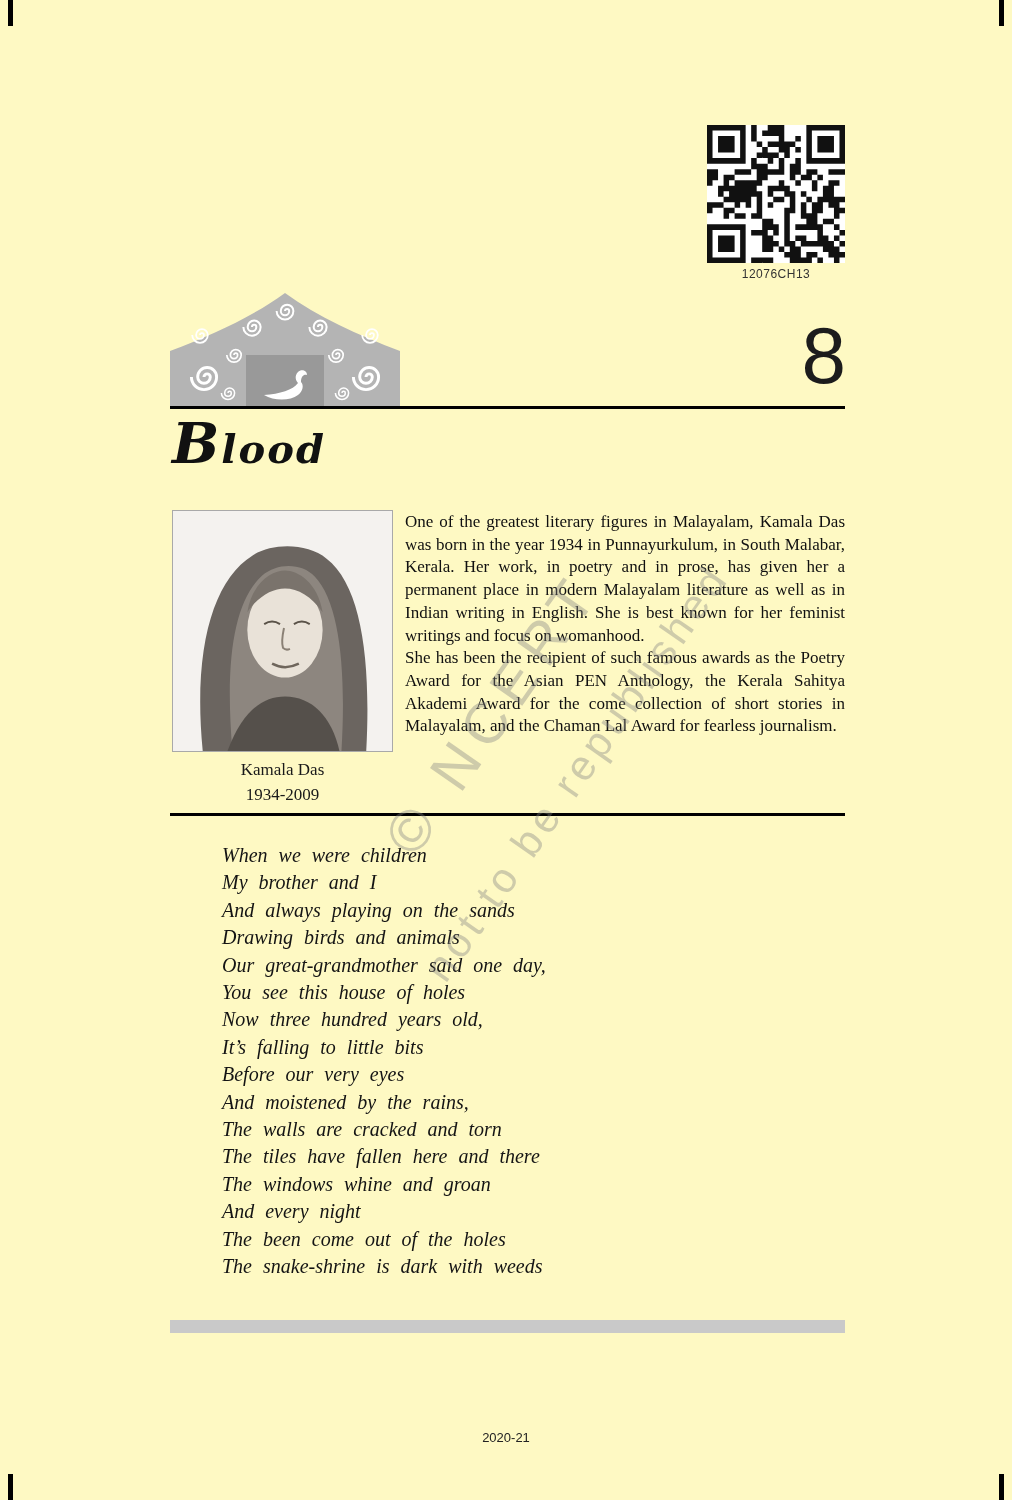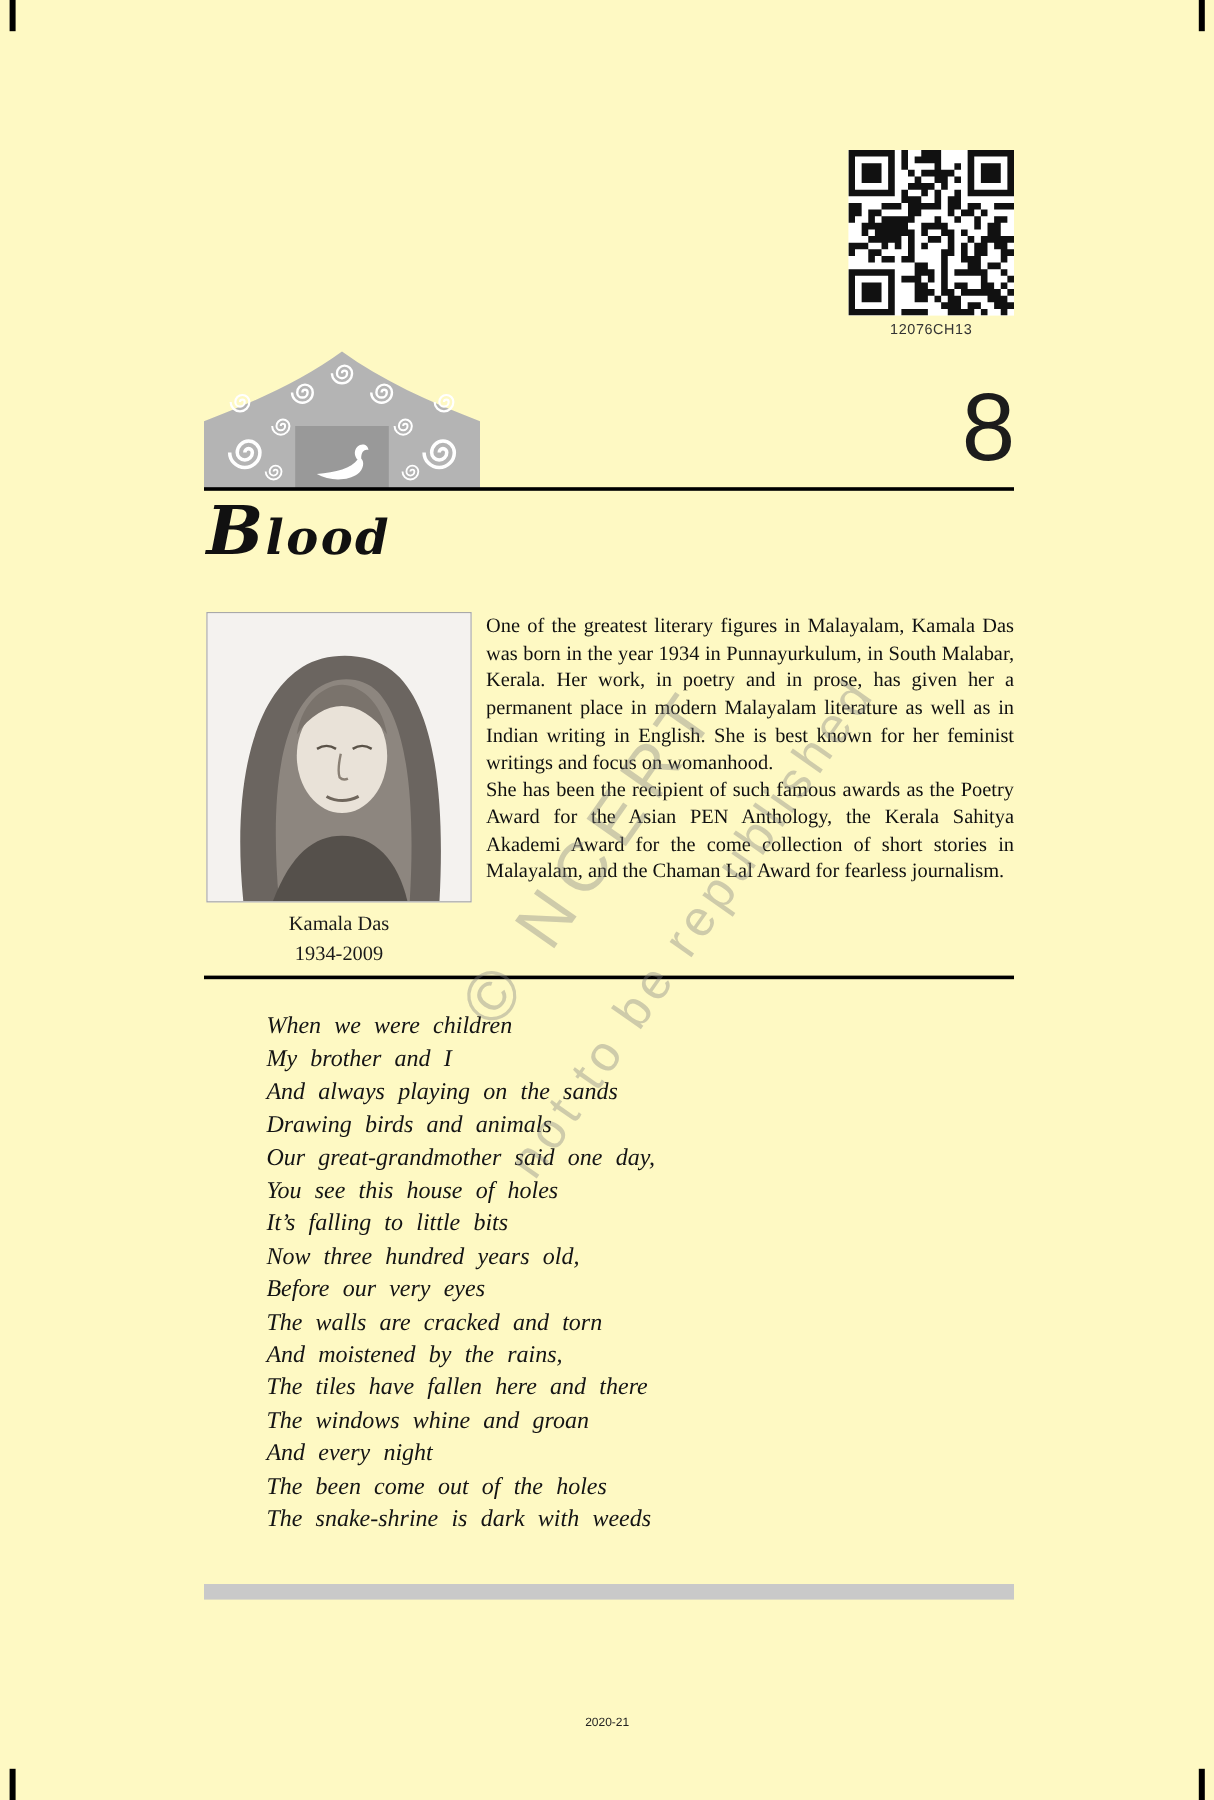--- a/index.html
+++ b/index.html
@@ -38,21 +38,21 @@
   .bio p{margin:0;}
 
   .section-rule{position:absolute;left:170px;top:813px;width:675px;height:3px;background:#000;}
 
   .poem{position:absolute;left:222px;top:842px;width:580px;font-size:20px;line-height:27.4px;
         word-spacing:.3em;color:#141414;font-style:italic;}
   .poem-line{white-space:nowrap;}
 
   .gray-bar{position:absolute;left:170px;top:1320px;width:675px;height:13px;background:#c9c9c9;}
   .footer{position:absolute;left:0;top:1430px;width:1012px;text-align:center;
-          font-family:"Liberation Sans",sans-serif;font-size:10px;color:#222;}
+          font-family:"Liberation Sans",sans-serif;font-size:13px;color:#222;}
 
   .watermark{position:absolute;left:250px;top:540px;width:560px;height:400px;
              transform:rotate(-55deg);transform-origin:center;display:flex;flex-direction:column;
              justify-content:center;align-items:center;gap:46px;pointer-events:none;
              color:rgba(130,130,130,.38);z-index:5;}
   .watermark .wm1{font-size:58px;letter-spacing:10px;font-family:"Liberation Sans",sans-serif;}
   .watermark .wm2{font-size:42px;letter-spacing:5px;font-family:"Liberation Sans",sans-serif;}
 </style>
 </head>
 <body>
@@ -125,25 +125,25 @@
 
   <div class="section-rule"></div>
 
   <div class="poem">
     <div class="poem-line">When we were children</div>
     <div class="poem-line">My brother and I</div>
     <div class="poem-line">And always playing on the sands</div>
     <div class="poem-line">Drawing birds and animals</div>
     <div class="poem-line">Our great-grandmother said one day,</div>
     <div class="poem-line">You see this house of holes</div>
+    <div class="poem-line">Now three hundred years old,</div>
     <div class="poem-line">It’s falling to little bits</div>
-    <div class="poem-line">Now three hundred years old,</div>
     <div class="poem-line">Before our very eyes</div>
+    <div class="poem-line">And moistened by the rains,</div>
     <div class="poem-line">The walls are cracked and torn</div>
-    <div class="poem-line">And moistened by the rains,</div>
     <div class="poem-line">The tiles have fallen here and there</div>
     <div class="poem-line">The windows whine and groan</div>
     <div class="poem-line">And every night</div>
     <div class="poem-line">The been come out of the holes</div>
     <div class="poem-line">The snake-shrine is dark with weeds</div>
   </div>
 
   <div class="watermark">
     <div class="wm1">© NCERT</div>
     <div class="wm2">not to be republished</div>

